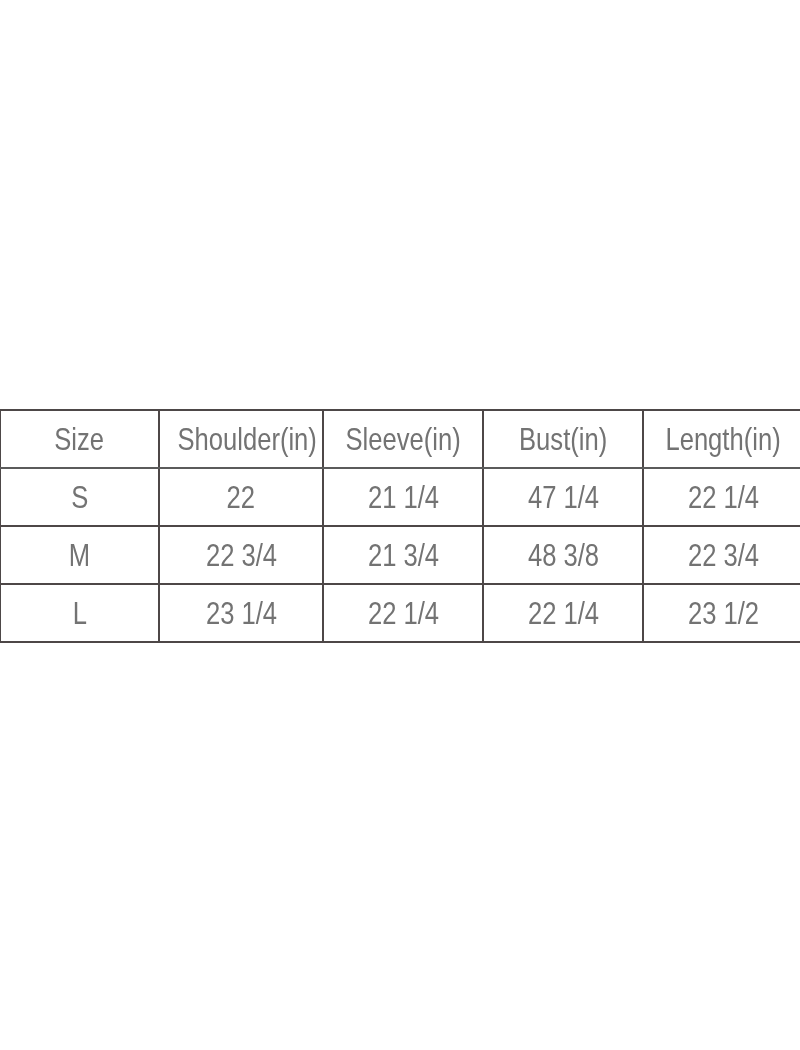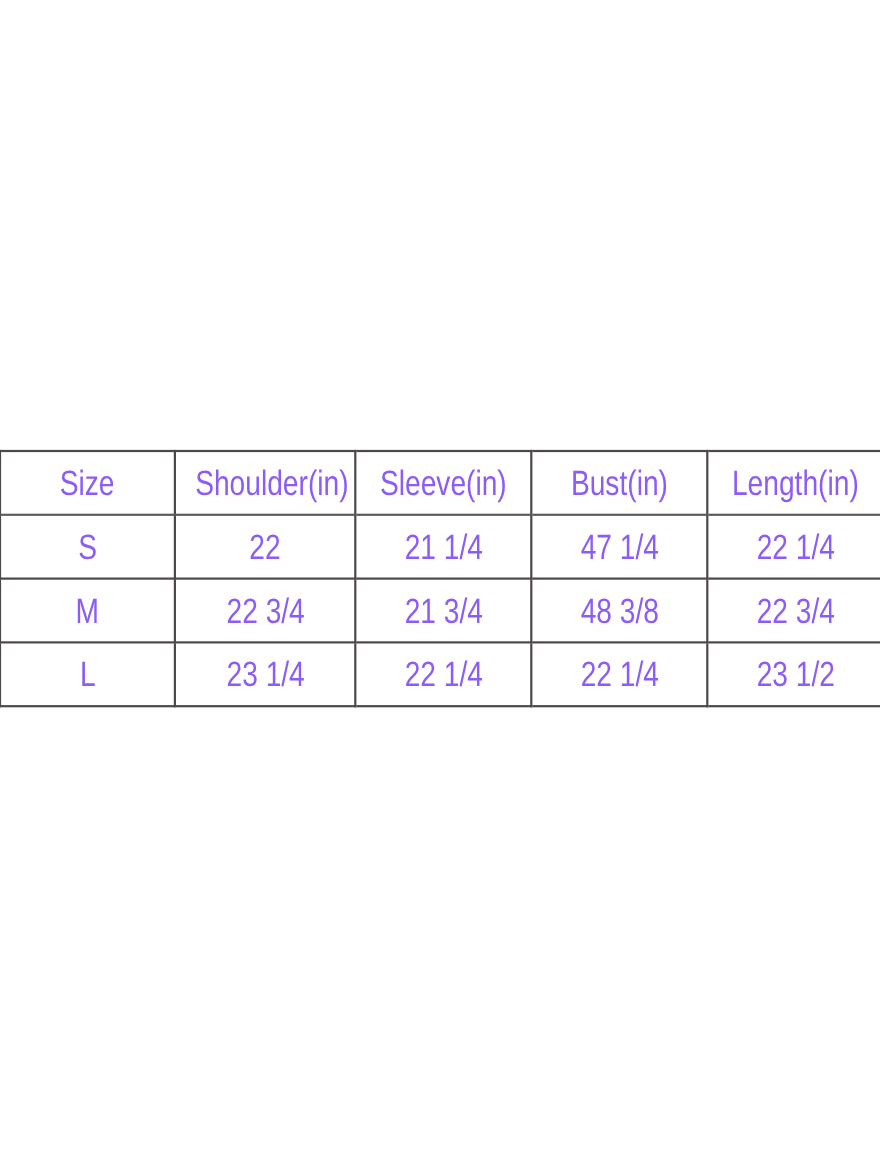--- a/index.html
+++ b/index.html
@@ -28,21 +28,21 @@
     table-layout: fixed;
   }
   table.size-chart th,
   table.size-chart td {
     border: 2px solid #4d4747;
     height: 56px;
     padding: 0;
     text-align: center;
     vertical-align: middle;
     background: #ffffff;
-    color: #8b5cf6;
+    color: #737373;
     font-size: 32px;
     font-weight: 400;
     line-height: 1;
     white-space: nowrap;
     overflow: visible;
   }
   table.size-chart th {
     border-bottom-color: #5b5b5b;
   }
   

